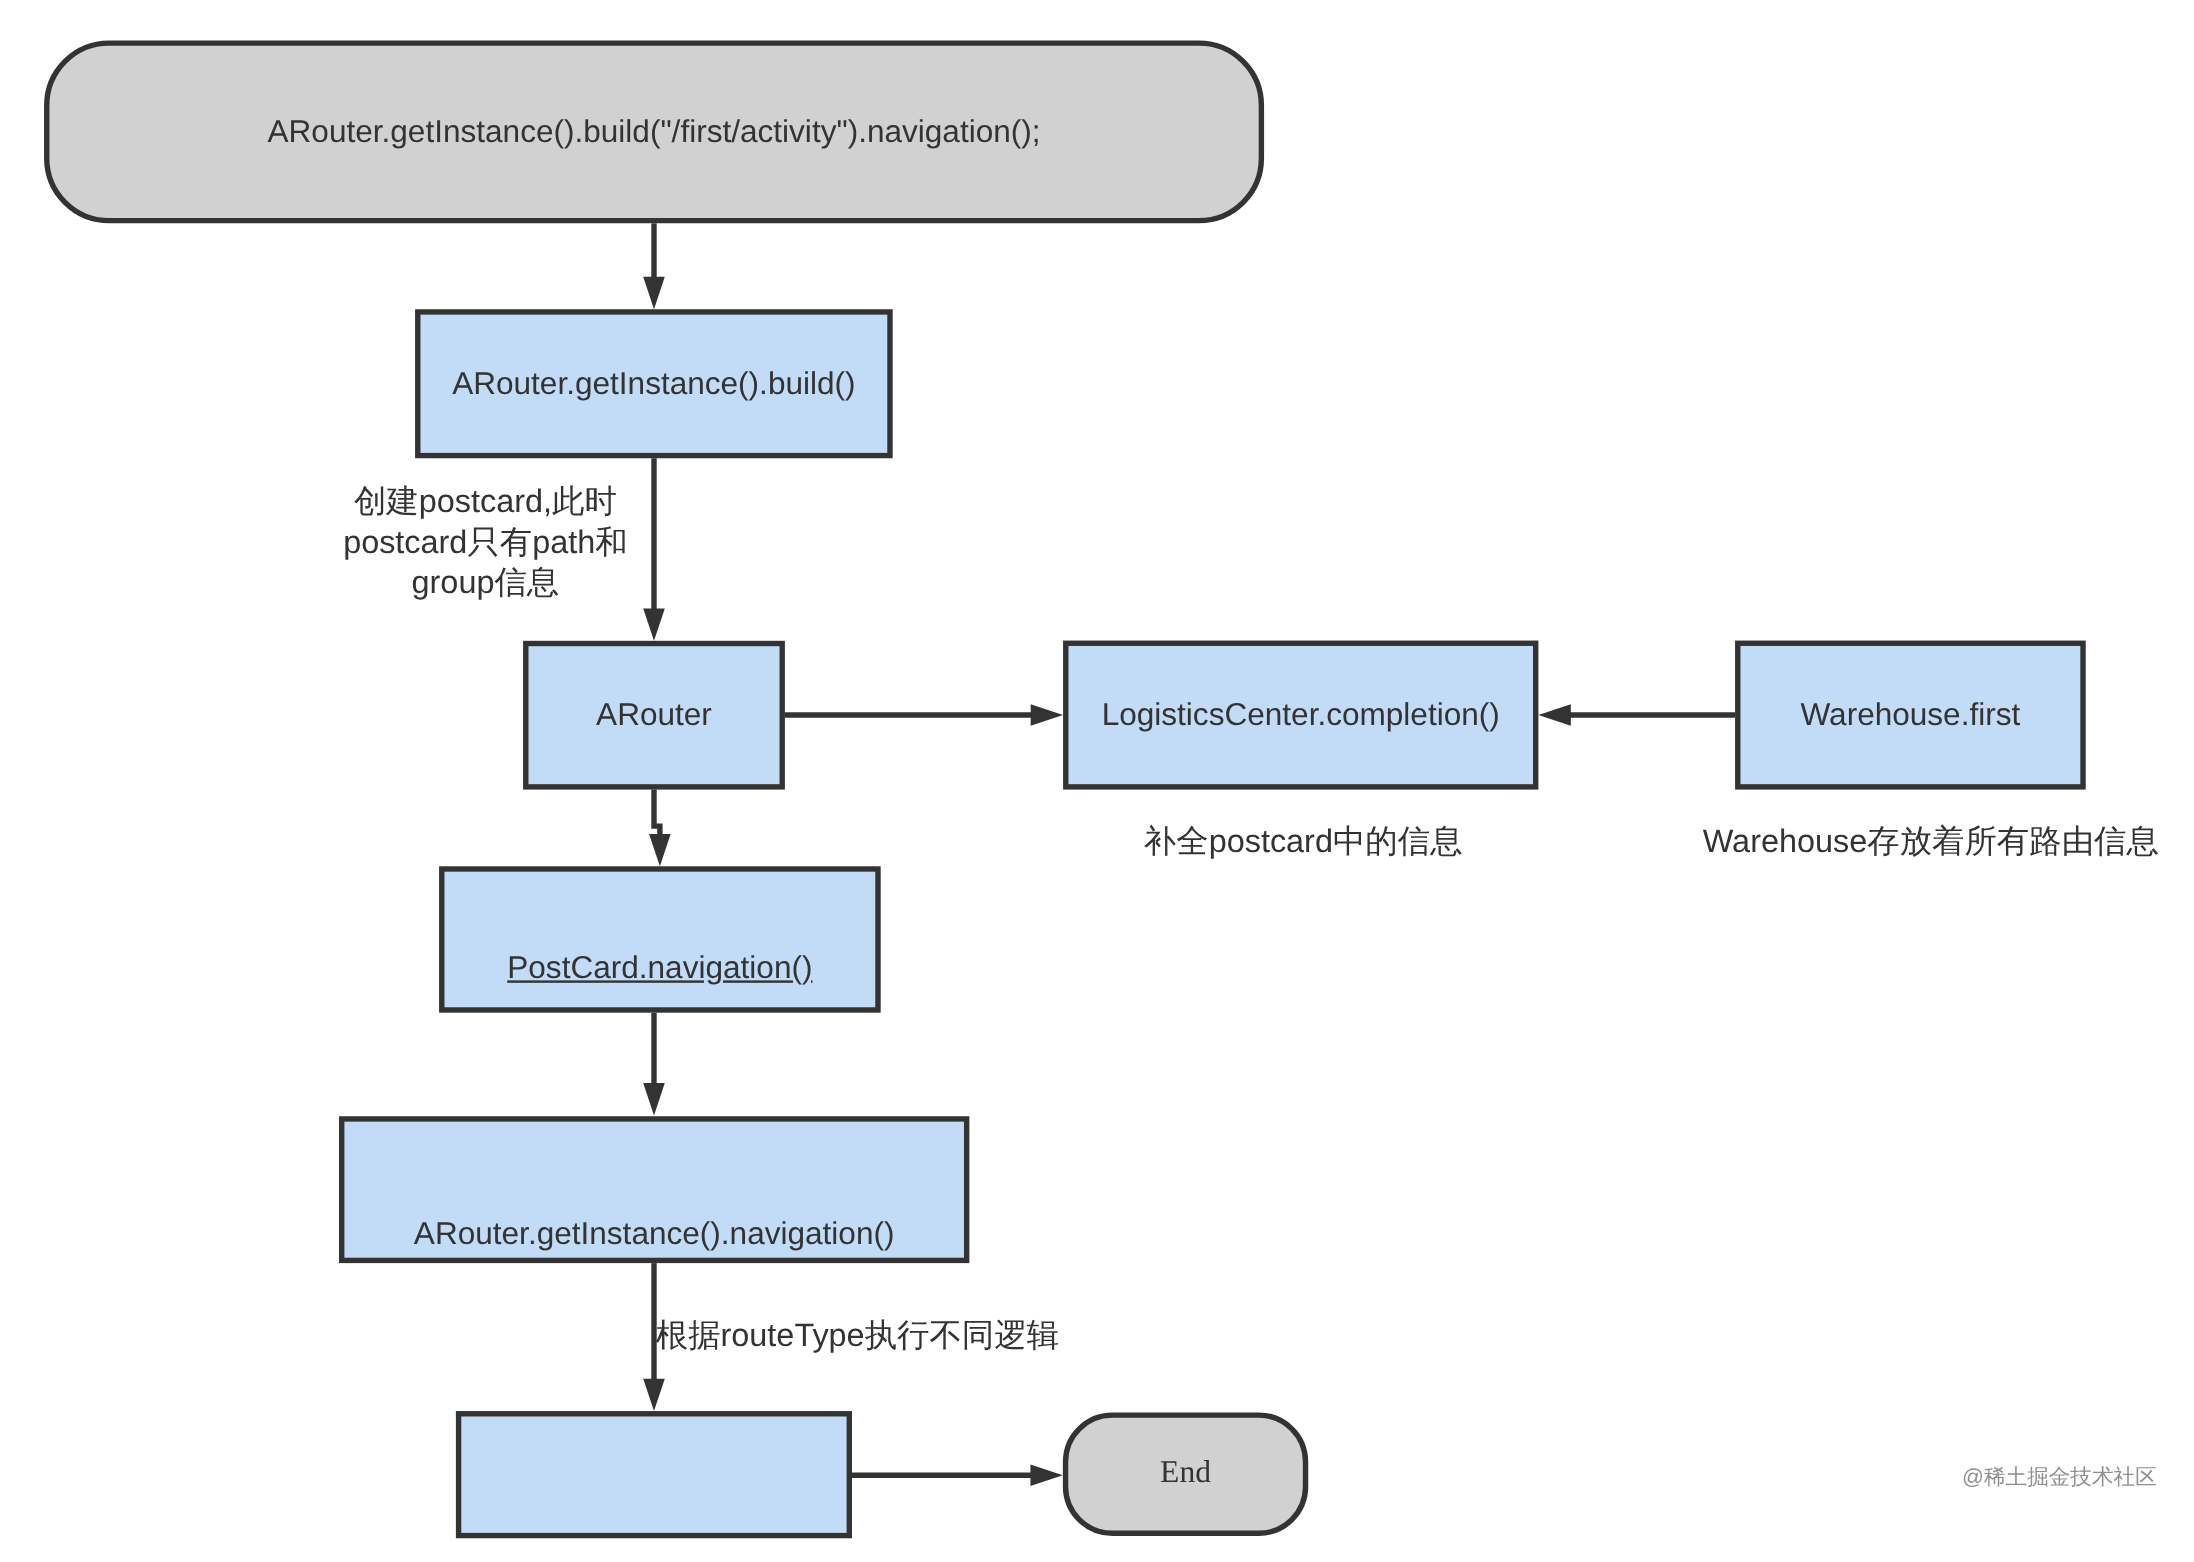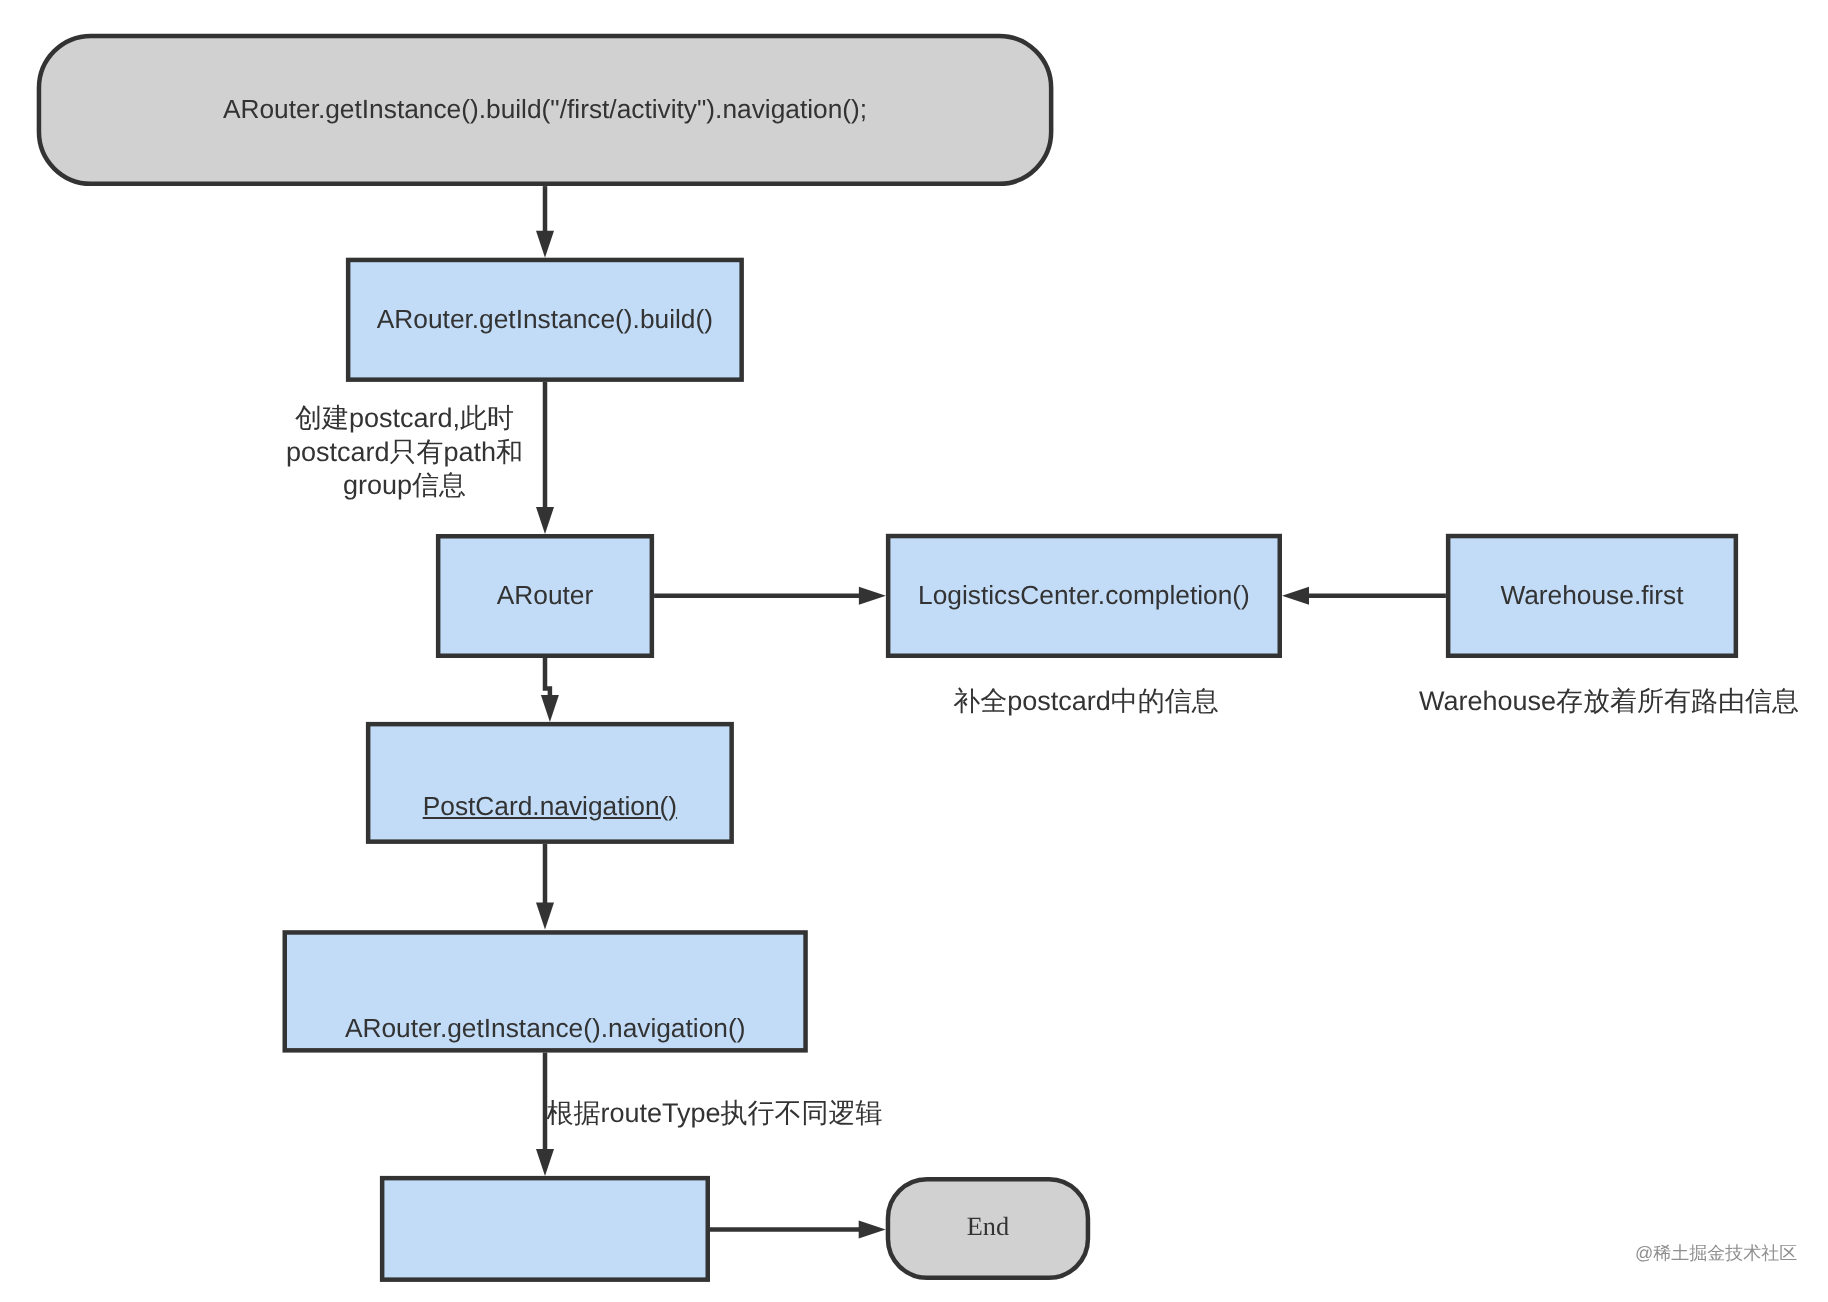--- a/index.html
+++ b/index.html
@@ -75,15 +75,15 @@
       <div class="edge-label" style="left: 0px; top: 402px; width: 100%; transform: translateX(-509.5px);">
         <div>创建postcard,此时</div>
         <div>postcard只有path和</div>
         <div>group信息</div>
       </div>
       <div class="edge-label" style="left: 0px; top: 1097px; width: 100%; transform: translateX(-199.5px);">
         <div>根据routeType执行不同逻辑</div>
       </div>
       <div class="edge-label" style="left: 0px; top: 685.3px; width: 100%; transform: translateX(172px);">补全postcard中的信息</div>
       <div class="edge-label" style="left: 0px; top: 685.3px; width: 100%; transform: translateX(695px);">Warehouse存放着所有路由信息</div>
-      <div class="watermark" style="left: 1635px; top: 1220px; margin-top: 22px;">@稀土掘金技术社区</div>
+      <div class="watermark" style="left: 1635px; top: 1220px;">@稀土掘金技术社区</div>
     </div>
 </div>
 
 </body></html>

